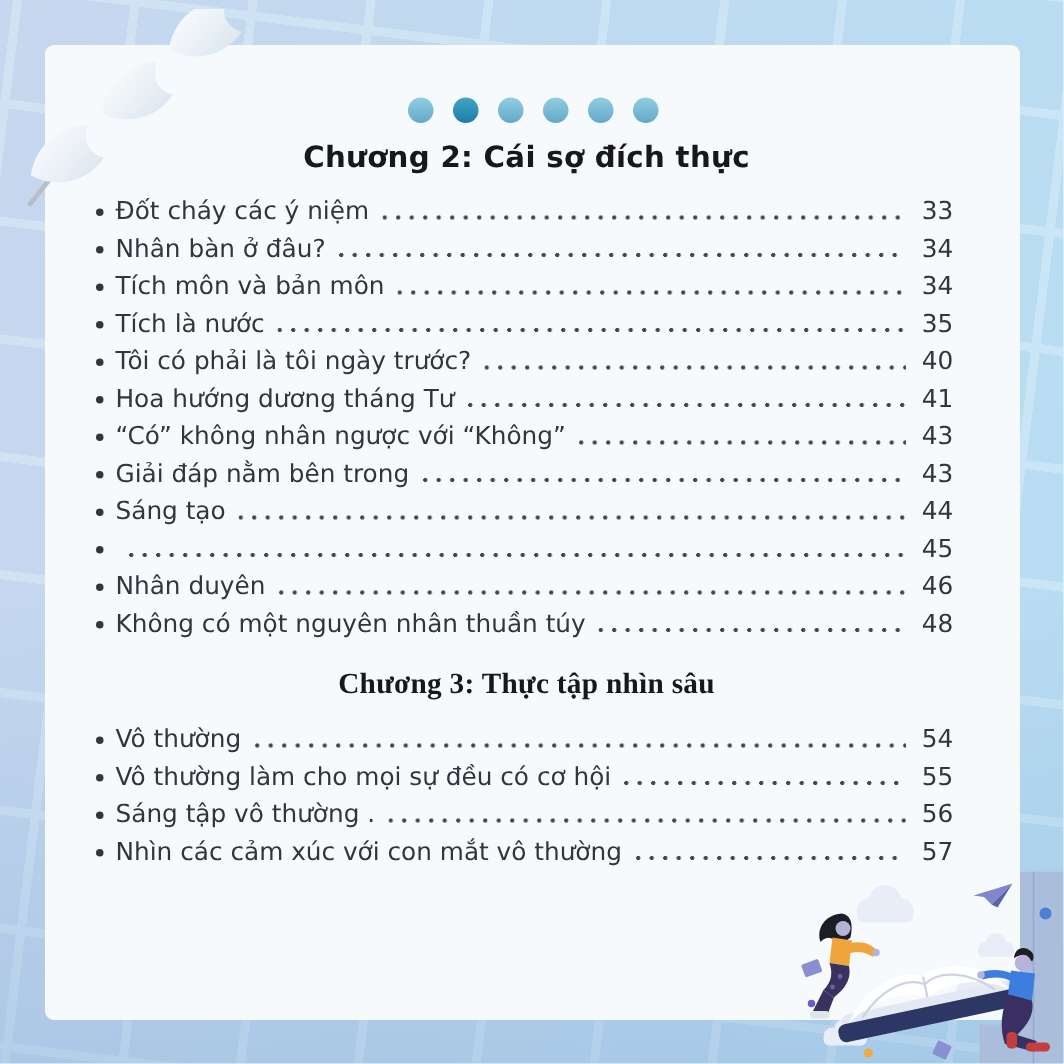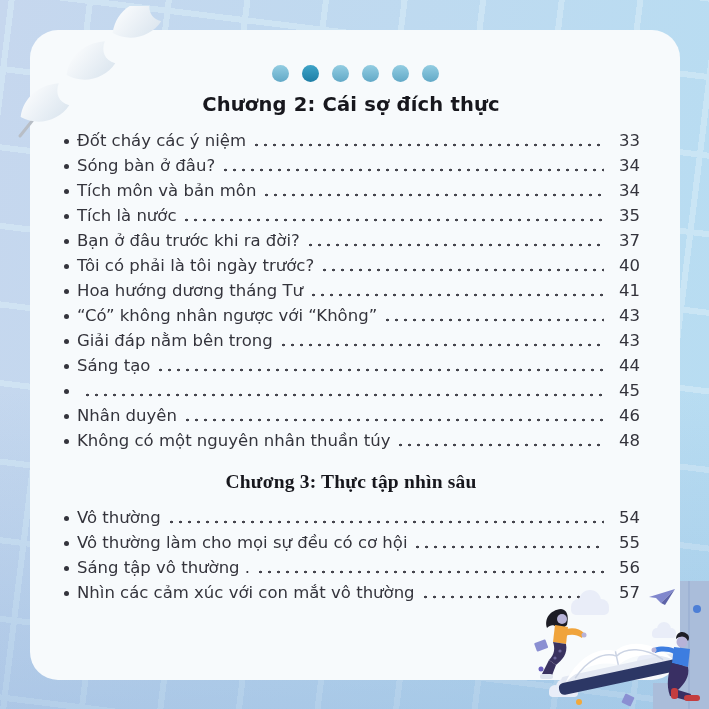--- a/index.html
+++ b/index.html
@@ -14,21 +14,21 @@
       repeating-linear-gradient(90deg,var(--grid-line,rgba(255,255,255,.45)) 0 6px,transparent 6px 78px),
       repeating-linear-gradient(0deg,var(--grid-line,rgba(255,255,255,.45)) 0 6px,transparent 6px 78px);
     opacity:.55;
   }
   .bottom-shade{
     position:absolute;inset:0;
     background:linear-gradient(180deg,rgba(255,255,255,0) 55%,rgba(120,160,210,.30) 100%);
   }
   .card{
     position:absolute;left:30px;top:30px;width:650px;height:650px;
-    background:var(--card,#f7fafc);border-radius:28px;
+    background:var(--card,#f7fafc);border-radius:6px;
   }
   .dots{
     position:absolute;top:35px;left:0;right:0;
     display:flex;justify-content:center;gap:13px;
   }
   .dot{
     width:17px;height:17px;border-radius:50%;cursor:pointer;
     background:linear-gradient(180deg,#93cde2 0%,var(--dot-inactive,#62a9c7) 100%);
   }
   .dot.active{
@@ -50,21 +50,21 @@
   .label{
     font-size:16.5px;line-height:25px;white-space:nowrap;
     color:var(--entry-text,#34343c);
   }
   .leader{
     flex:1;height:4px;margin:0 6px 6px 9px;align-self:flex-end;
     background-image:radial-gradient(circle at 1.5px 2px,var(--leader-dot,#45454d) 1.2px,transparent 1.6px);
     background-size:9px 4px;background-repeat:repeat-x;background-position:left bottom;
   }
   .page{
-    flex:0 0 30px;text-align:right;font-size:16.5px;line-height:25px;
+    flex:0 0 30px;text-align:center;font-size:16.5px;line-height:25px;
     color:var(--entry-text,#34343c);
     margin-top:18px;
   }
   .leaves{position:absolute;left:8px;top:6px;width:168px;height:134px;z-index:5;}
   .illu{position:absolute;right:0;bottom:0;width:178px;height:128px;z-index:5;}
 </style>
 </head>
 <body>
 
 <div class="grid-layer"></div>
@@ -99,41 +99,35 @@
         <h2 class="chapter-title">Chương 2: Cái sợ đích thực</h2>
         <ul class="entries">
           <li class="entry">
             <span class="bullet"></span>
             <span class="label">Đốt cháy các ý niệm</span>
             <span class="leader"></span>
             <span class="page">33</span>
           </li>
           <li class="entry">
             <span class="bullet"></span>
-            <span class="label">Sóng bàn ở đâu?</span>
+            <span class="label">Nhân bàn ở đâu?</span>
             <span class="leader"></span>
             <span class="page">34</span>
           </li>
           <li class="entry">
             <span class="bullet"></span>
             <span class="label">Tích môn và bản môn</span>
             <span class="leader"></span>
             <span class="page">34</span>
           </li>
           <li class="entry">
             <span class="bullet"></span>
             <span class="label">Tích là nước</span>
             <span class="leader"></span>
             <span class="page">35</span>
-          </li>
-          <li class="entry">
-            <span class="bullet"></span>
-            <span class="label">Bạn ở đâu trước khi ra đời?</span>
-            <span class="leader"></span>
-            <span class="page">37</span>
           </li>
           <li class="entry">
             <span class="bullet"></span>
             <span class="label">Tôi có phải là tôi ngày trước?</span>
             <span class="leader"></span>
             <span class="page">40</span>
           </li>
           <li class="entry">
             <span class="bullet"></span>
             <span class="label">Hoa hướng dương tháng Tư</span>

